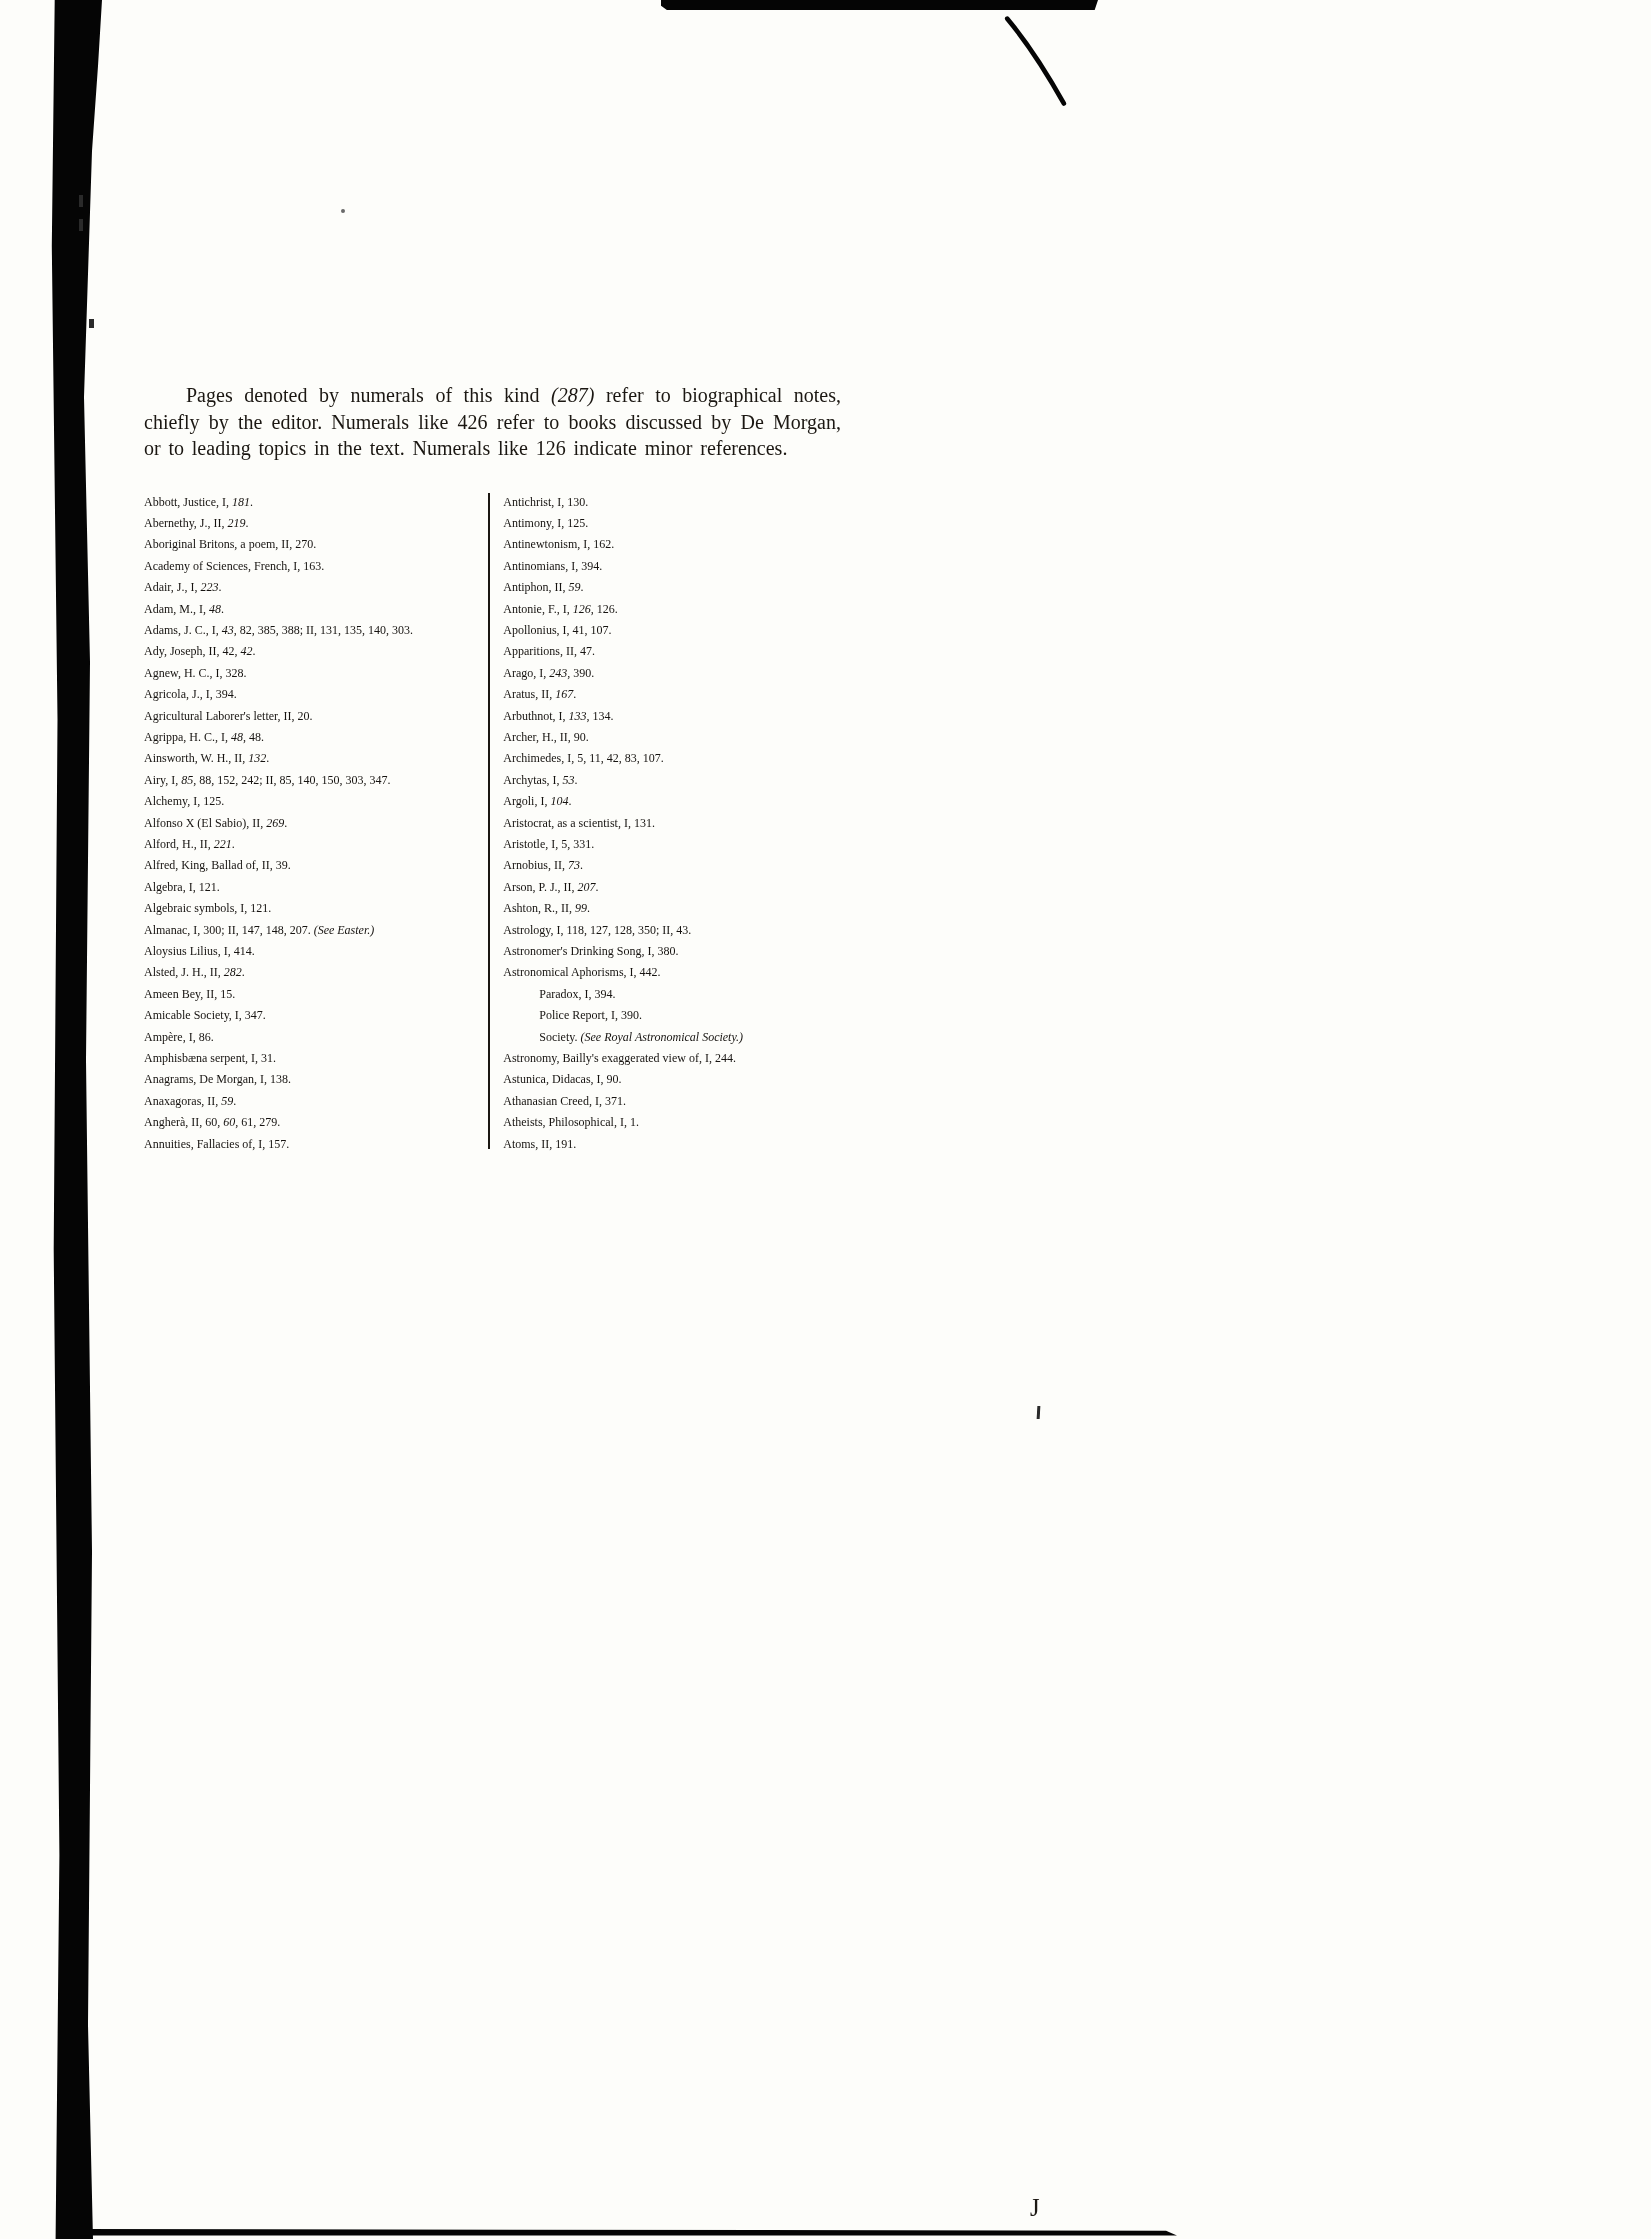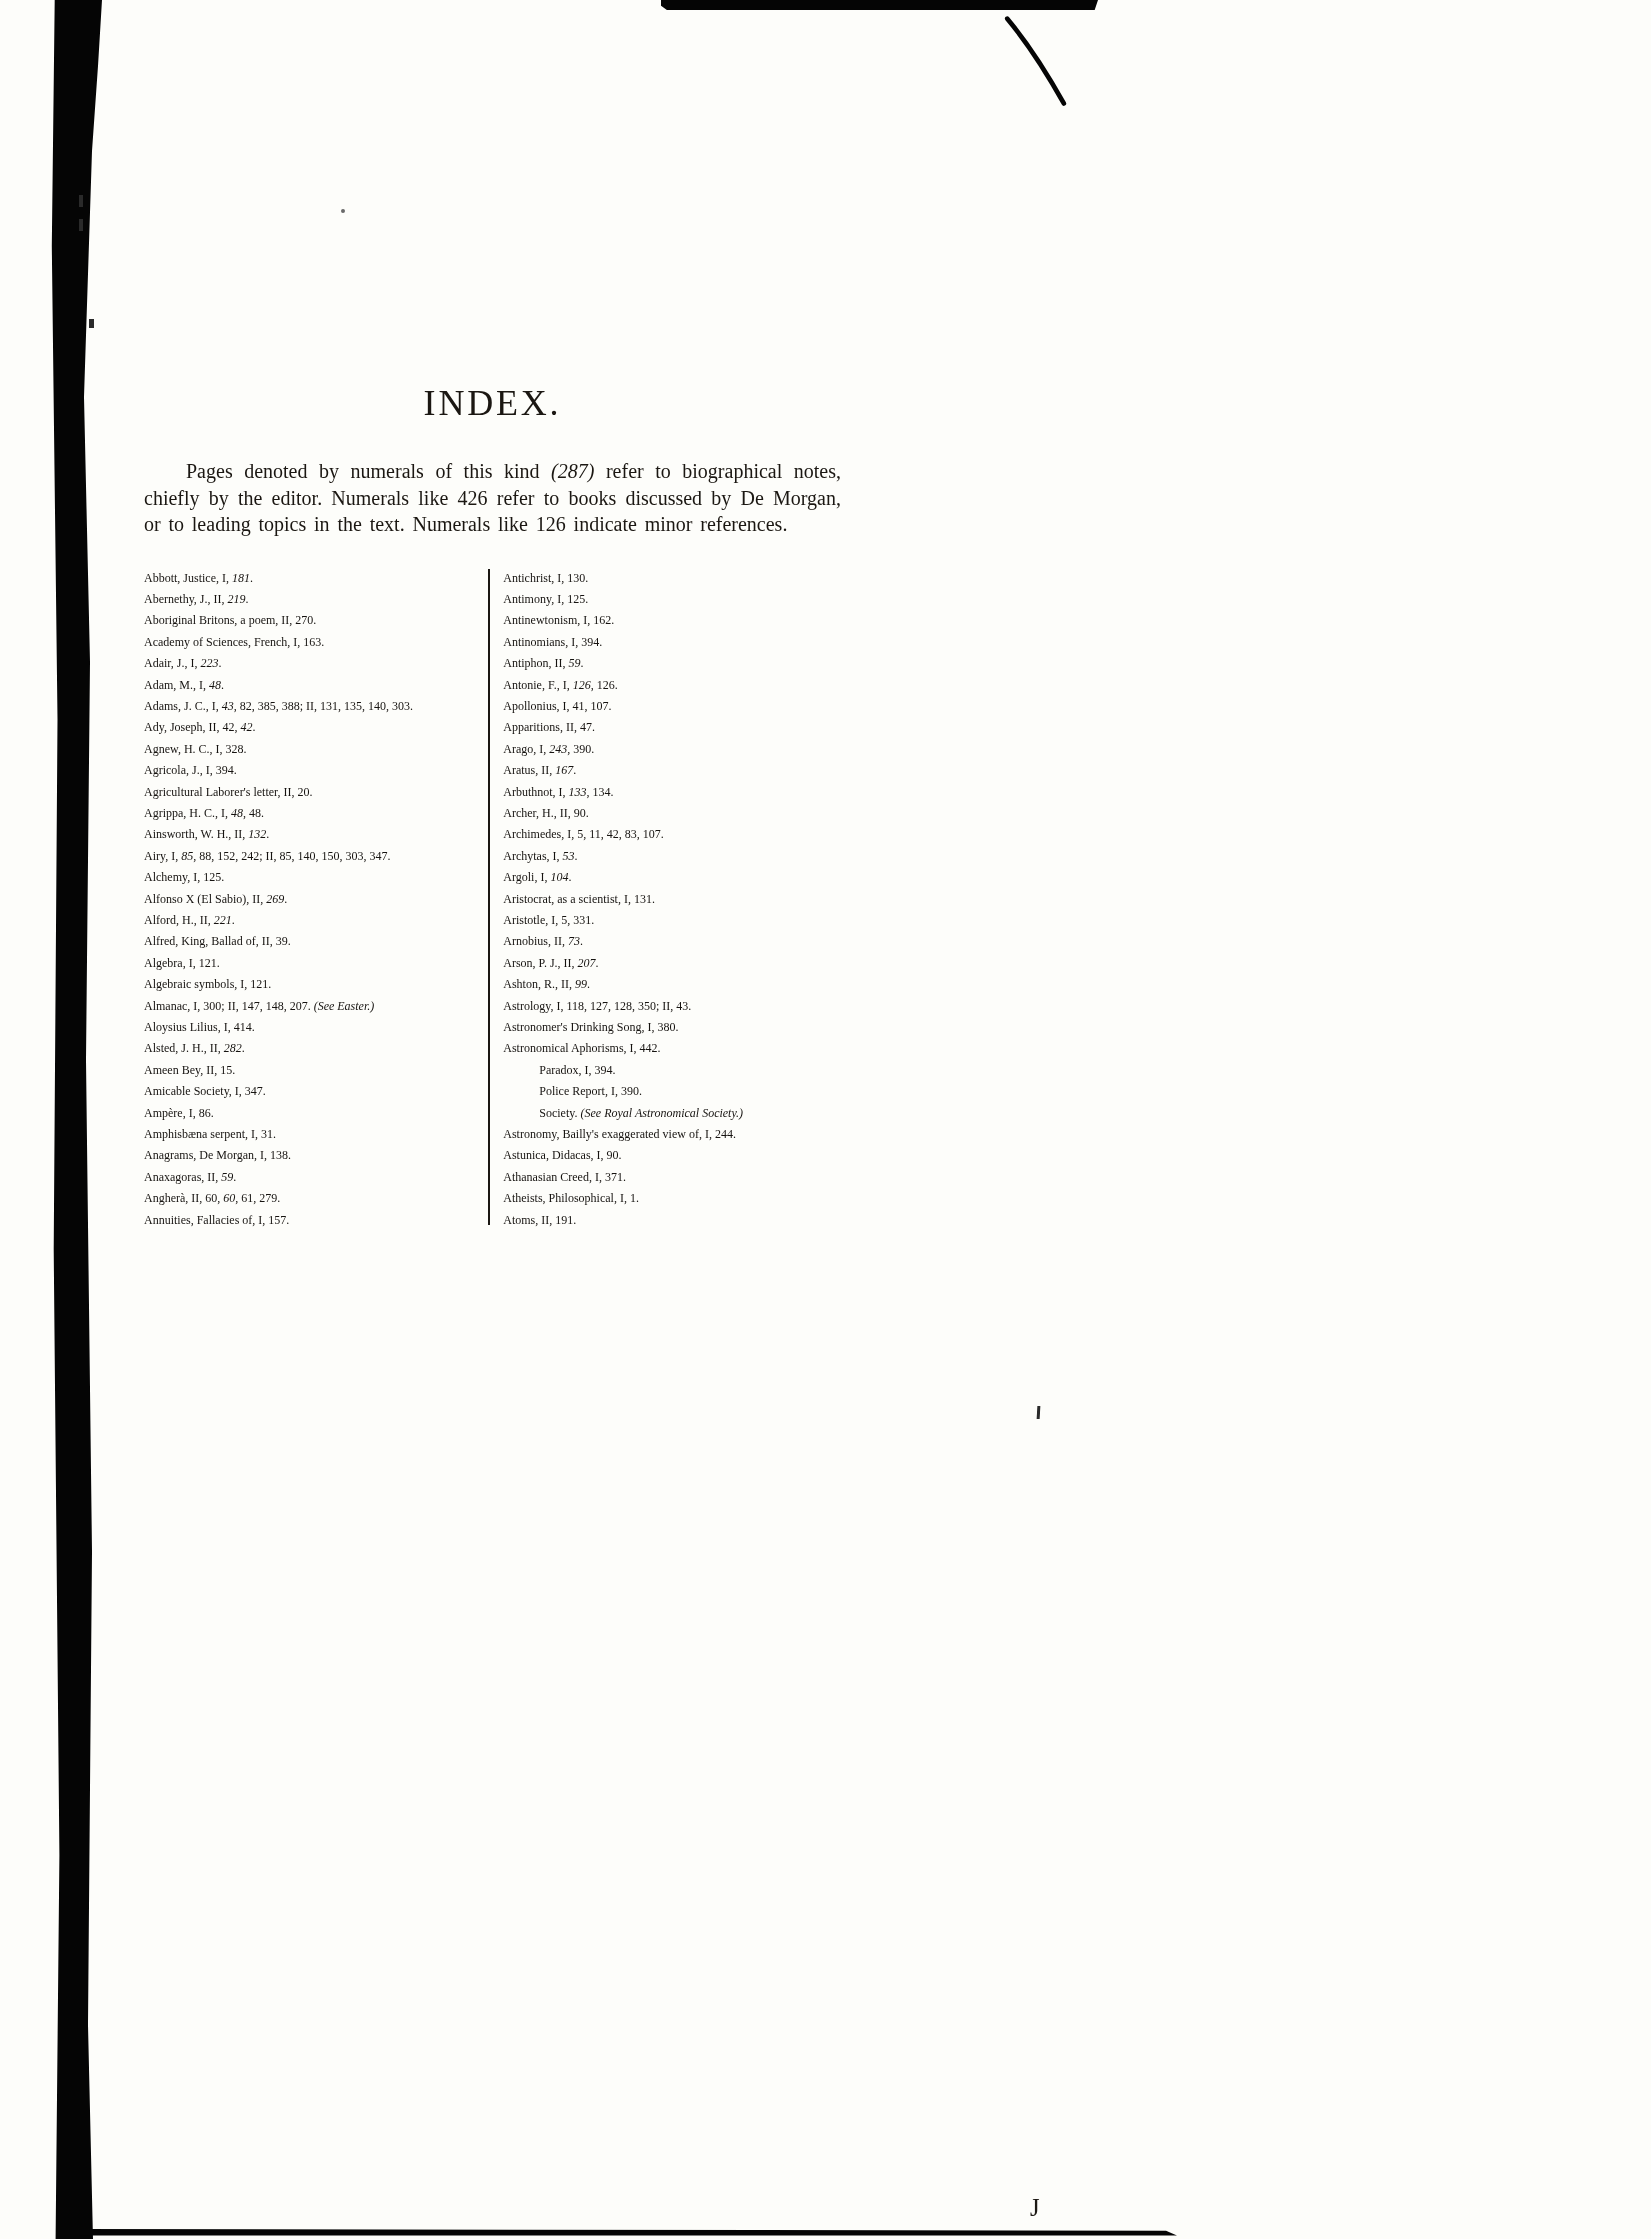--- a/index.html
+++ b/index.html
@@ -91,21 +91,20 @@
   </svg>
   <div class="bottom-edge"></div>
   <div class="dash-mark dash-a"></div>
   <div class="dash-mark dash-b"></div>
   <div class="dash-mark speck-a"></div>
   <div class="dash-mark speck-b"></div>
   <div class="dash-mark tick-right"></div>
   <span class="corner-mark">J</span>
 
   <div class="content">
-    <h1 class="title">INDEX.</h1>
     <p class="intro">Pages denoted by numerals of this kind <i>(287)</i> refer to biographical notes, chiefly by the editor.  Numerals like 426 refer to books discussed by De Morgan, or to leading topics in the text.  Numerals like 126 indicate minor references.</p>
     <div class="columns">
       <div class="col left-col">
           <div class="entry">Abbott, Justice, I, <i>181</i>.</div>
           <div class="entry">Abernethy, J., II, <i>219</i>.</div>
           <div class="entry">Aboriginal Britons, a poem, II, 270.</div>
           <div class="entry">Academy of Sciences, French, I, 163.</div>
           <div class="entry">Adair, J., I, <i>223</i>.</div>
           <div class="entry">Adam, M., I, <i>48</i>.</div>
           <div class="entry">Adams, J. C., I, <i>43</i>, 82, 385, 388; II, 131, 135, 140, 303.</div>

